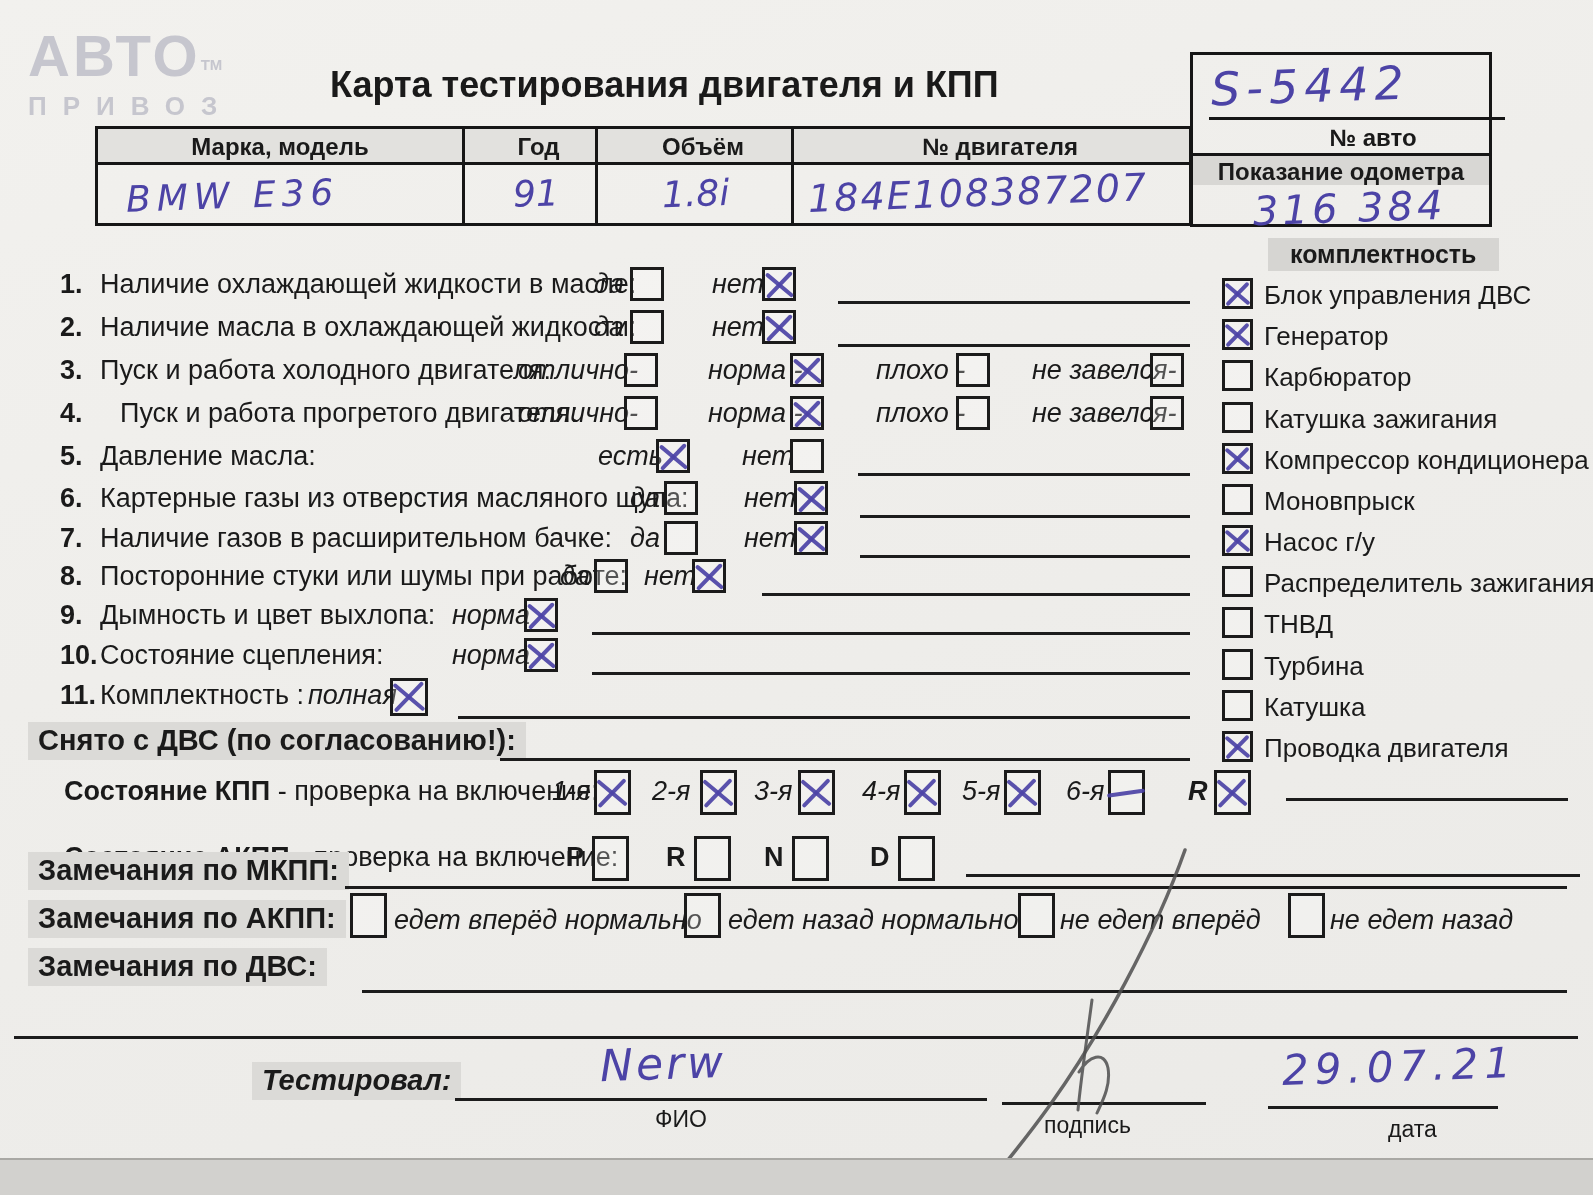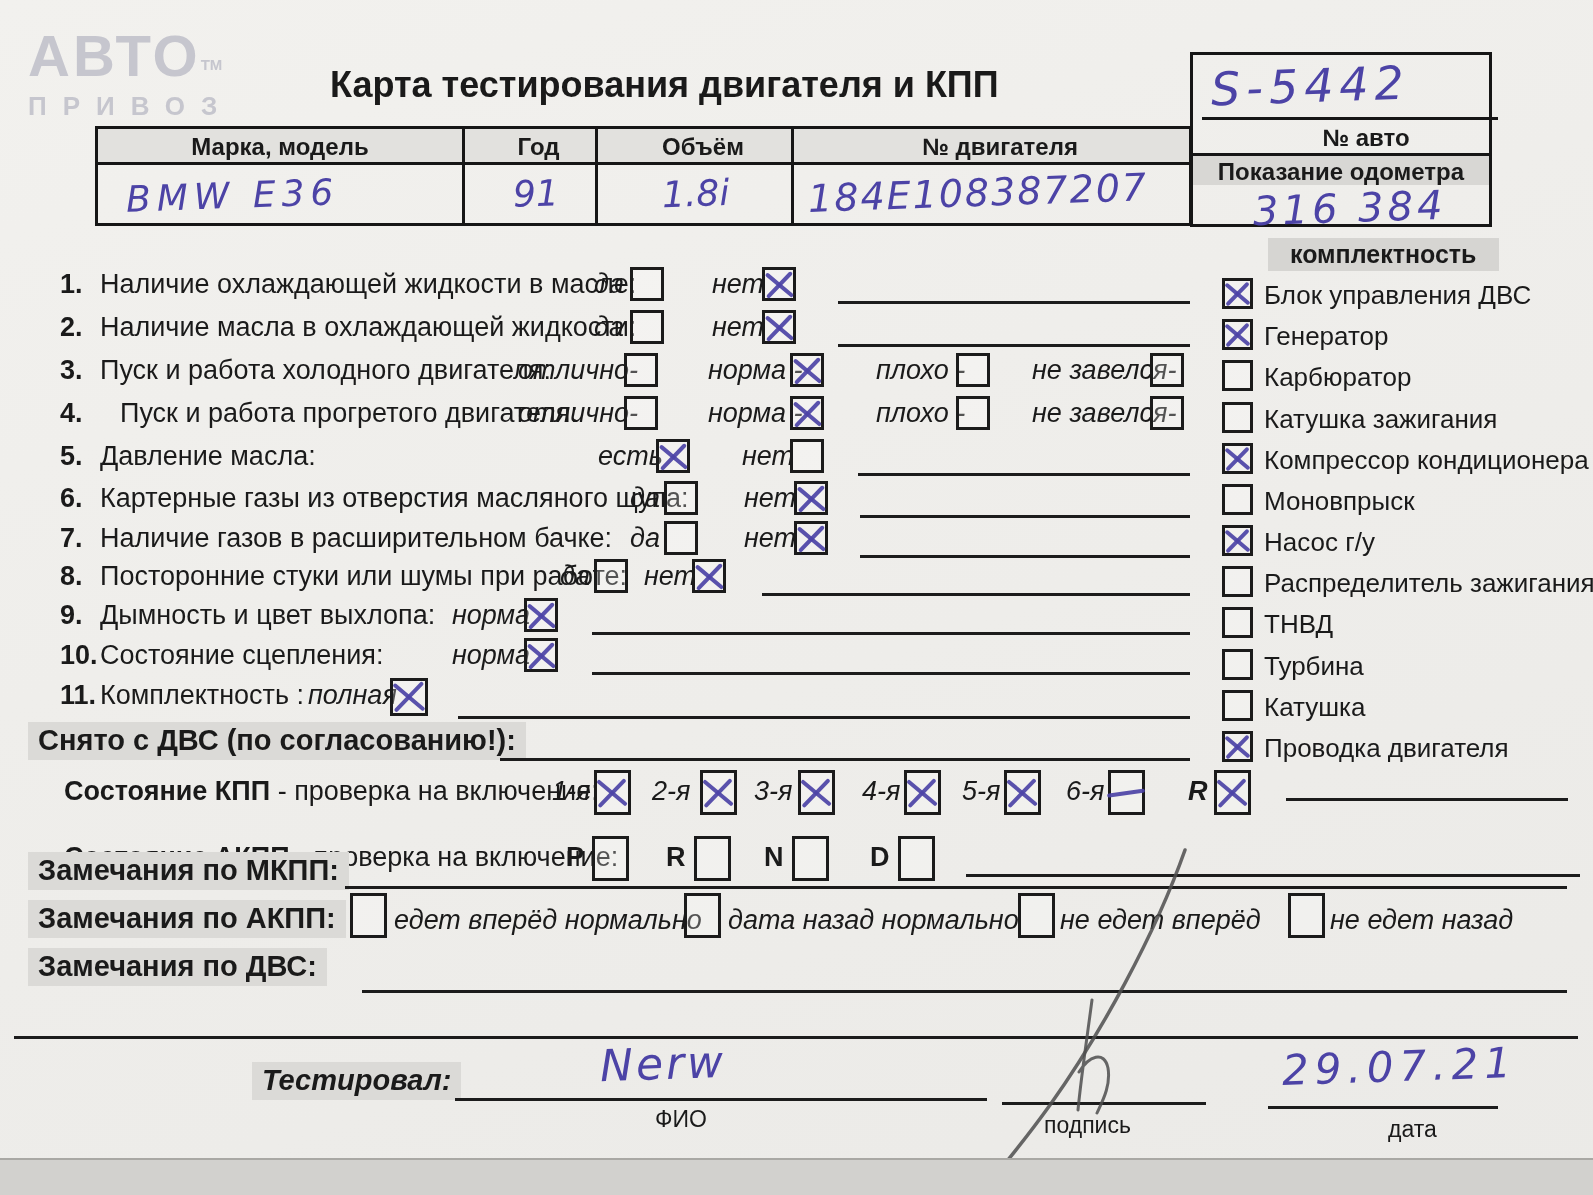--- a/index.html
+++ b/index.html
@@ -59,21 +59,21 @@
 
   <div class="abs" style="left:28px; top:22px;">
     <span class="logo-main">АВТО</span><sup class="logo-tm">ТМ</sup>
     <div class="logo-sub" style="margin-top:2px;">ПРИВОЗ</div>
   </div>
 
   <div class="abs title" style="left:330px; top:64px;">Карта тестирования двигателя  и КПП</div>
 
   <div class="abs" style="left:1190px; top:52px; width:302px; height:175px; border:3px solid #161616;">
     <div class="abs ink" style="left:18px; top:4px; font-size:46px; letter-spacing:6px;">S-5442</div>
-    <div class="abs th" style="left:9px; top:62px; width:100%; height:36px; border-top:3px solid #161616; padding-top:4px;padding-left:32px;">№ авто</div>
+    <div class="abs th" style="left:16px; top:62px; width:100%; height:36px; border-top:3px solid #161616; padding-top:4px;padding-left:32px;">№ авто</div>
     <div class="abs th" style="left:0; top:98px; width:100%; height:32px; border-top:3px solid #161616; background:#d8d7d4; padding-top:2px;">Показание одометра</div>
     <div class="abs ink" style="left:60px; top:130px; font-size:40px; letter-spacing:4px;">316 384</div>
   </div>
 
   <div class="abs" style="left:95px; top:126px; width:1097px; height:100px; border:3px solid #161616;">
 
     <div class="abs" style="left:0; top:0; width:100%; height:36px; background:#e2e1de; border-bottom:3px solid #161616;">
       <div class="abs th" style="left:0; top:4px; width:364px;">Марка, модель</div>
       <div class="abs th cell" style="left:364px; top:0; width:133px; padding-top:4px;">Год</div>
       <div class="abs th cell" style="left:497px; top:0; width:196px; padding-top:4px;">Объём</div>
@@ -274,21 +274,21 @@
   </div>
   <span class="line" style="left:345px; top:886px; width:1222px;"></span>
 
   <div class="abs" style="left:28px; top:900px;">
     <span class="sec-label hl">Замечания по АКПП:</span>
   </div>
   <div class="abs" style="left:0; top:893px; width:1593px; height:52px;">
     <span class="abs cb cb-tall" style="left:350px; top:0;"></span>
     <span class="abs opt" style="left:394px; top:12px;">едет вперёд нормально</span>
     <span class="abs cb cb-tall" style="left:684px; top:0;"></span>
-    <span class="abs opt" style="left:728px; top:12px;">дата назад нормально</span>
+    <span class="abs opt" style="left:728px; top:12px;">едет назад нормально</span>
     <span class="abs cb cb-tall" style="left:1018px; top:0;"></span>
     <span class="abs opt" style="left:1060px; top:12px;">не едет вперёд</span>
     <span class="abs cb cb-tall" style="left:1288px; top:0;"></span>
     <span class="abs opt" style="left:1330px; top:12px;">не едет назад</span>
   </div>
 
   <div class="abs" style="left:28px; top:948px;">
     <span class="sec-label hl">Замечания по ДВС:</span>
   </div>
   <span class="line" style="left:362px; top:990px; width:1205px;"></span>

